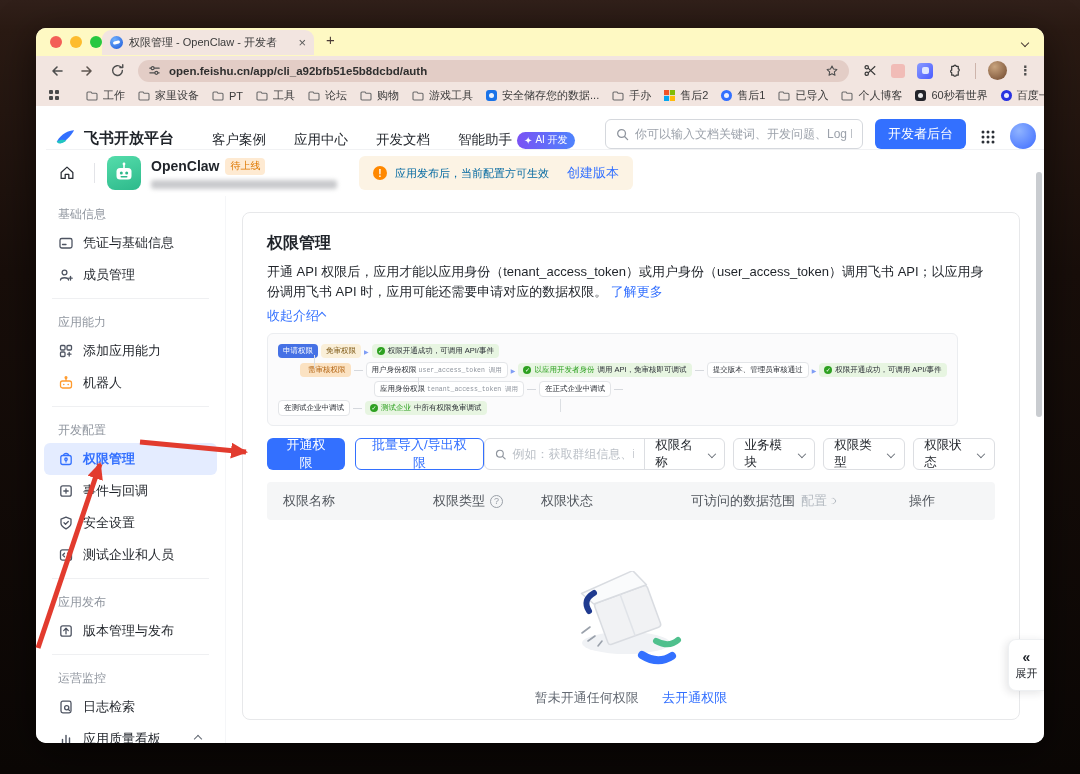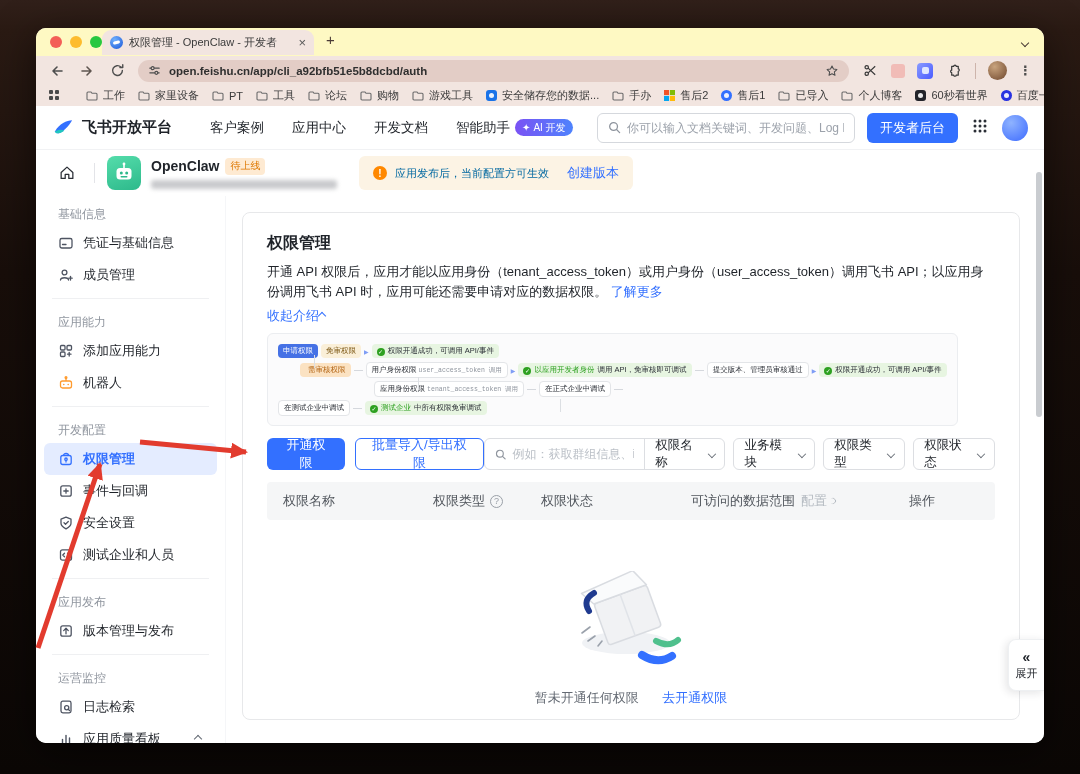--- a/index.html
+++ b/index.html
@@ -46,21 +46,21 @@
     padding:0 12px; gap:13px; overflow:hidden; }
   .bm { display:flex; align-items:center; gap:5px; white-space:nowrap; flex:none; }
   .bm-label { font-size:11px; color:#3a3a3a; }
   .site-ico { width:11px; height:11px; border-radius:3px; flex:none; position:relative; }
   .ico-blue{background:#1a73e8}.ico-round{background:#3370ff;border-radius:50%}.ico-dark{background:#23242a}.ico-baidu{background:#2932e1;border-radius:50%}
   .site-ico::after{content:"";position:absolute;left:3px;top:3px;width:5px;height:5px;border-radius:50%;background:rgba(255,255,255,.9);}
 
   
   .page { flex:1; background:#fff; position:relative; display:flex; flex-direction:column; overflow:hidden; }
 
-  .feishu-nav { height:44px; flex:none; display:flex; align-items:center; padding:0 16px; border-bottom:1px solid #f1f2f4; }
+  .feishu-nav { height:44px; flex:none; display:flex; align-items:flex-end; padding:0 8px; border-bottom:1px solid #f1f2f4;margin-left:10px; }
   .brand { display:flex; align-items:center; gap:8px; }
   .brand-name { font-size:15px; font-weight:bold; color:#1f2329; }
   .nav-items { display:flex; gap:28px; margin-left:38px; }
   .nav-item { font-size:13.5px; color:#1f2329; display:flex; align-items:center; }
   .ai-badge { margin-left:5px; font-size:10px; color:#fff; background:linear-gradient(90deg,#7a52f4,#4e83fd);
     border-radius:9px; padding:1.5px 7px; display:flex; align-items:center; gap:3px; }
   .nav-search { margin-left:auto; width:258px; height:30px; border:1px solid #d5d8dd; border-radius:6px;
     display:flex; align-items:center; gap:6px; padding:0 10px; }
   .nav-search input { border:none; outline:none; background:transparent; flex:1; font-size:12px; color:#1f2329;
     font-family:inherit; }
@@ -115,21 +115,21 @@
 
   .diagram { margin-top:8px; background:#fbfbfc; border:1px solid #ebedf0; border-radius:6px;
     padding:6px 10px; width:fit-content; max-width:100%; position:relative; font-size:7.5px; color:#2b2f36; }
   .d-row { display:flex; align-items:center; gap:3px; margin:3px 0; height:16px; }
   .chip { border-radius:4px; padding:2px 5px; white-space:nowrap; }
   .chip-blue { background:#4571e5; color:#fff; }
   .chip-tan { background:#faefd8; color:#7a5511; }
   .chip-orange { background:#fbe2c2; color:#b26312;padding-left:8px; }
   .dbox { background:#fff; border:1px solid #e3e5e8; border-radius:4px; padding:2px 5px; white-space:nowrap; }
   .dcode { color:#8f959e; font-family:"Liberation Mono","DejaVu Sans Mono",monospace; font-size:6.5px; }
-  .dgreen { background:#e7f5e1; border-radius:4px; padding:2px 5px; display:flex; align-items:flex-end; gap:3px; white-space:nowrap; }
+  .dgreen { background:#e7f5e1; border-radius:4px; padding:2px 5px; display:flex; align-items:center; gap:3px; white-space:nowrap; }
   .gcheck { width:8px; height:8px; border-radius:50%; background:#2ea121; color:#fff; font-size:6px; line-height:8px;
     text-align:center; flex:none; }
   .gem { color:#2ea121; }
   .darr { color:#7f9df5; font-size:6px; }
   .dash { width:9px; height:1px; background:#d5d8dd; flex:none; }
   .vl { position:absolute; width:1px; background:#dcdfe3; }
 
   .actions { margin-top:12px; display:flex; align-items:center; }
   .btn-primary { height:32px; background:#3370ff; color:#fff; border:none; border-radius:6px; padding:0 14px;
     font-size:13px; display:flex; align-items:center; font-family:inherit; }

